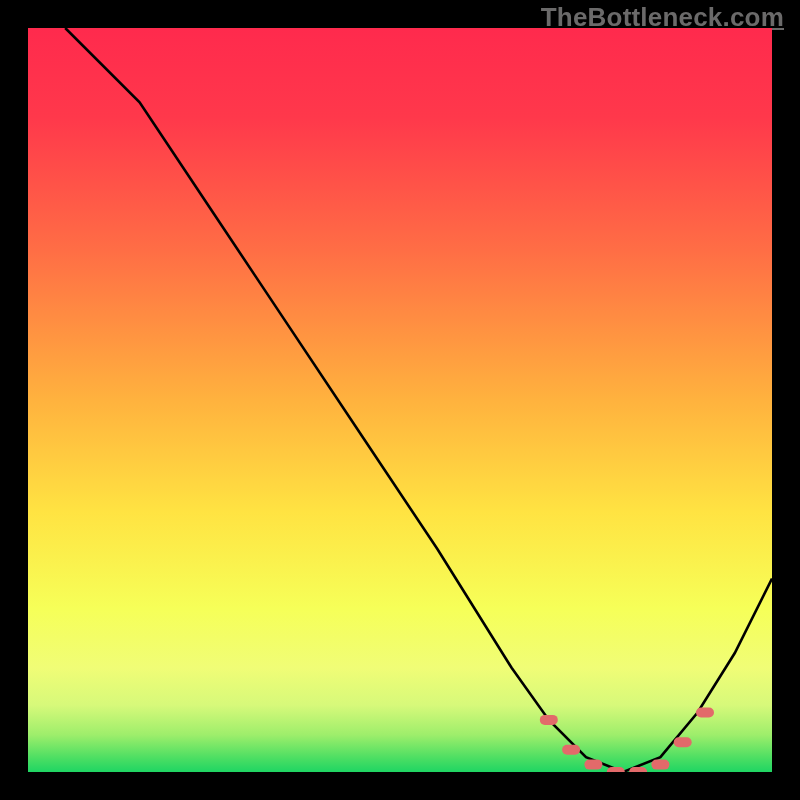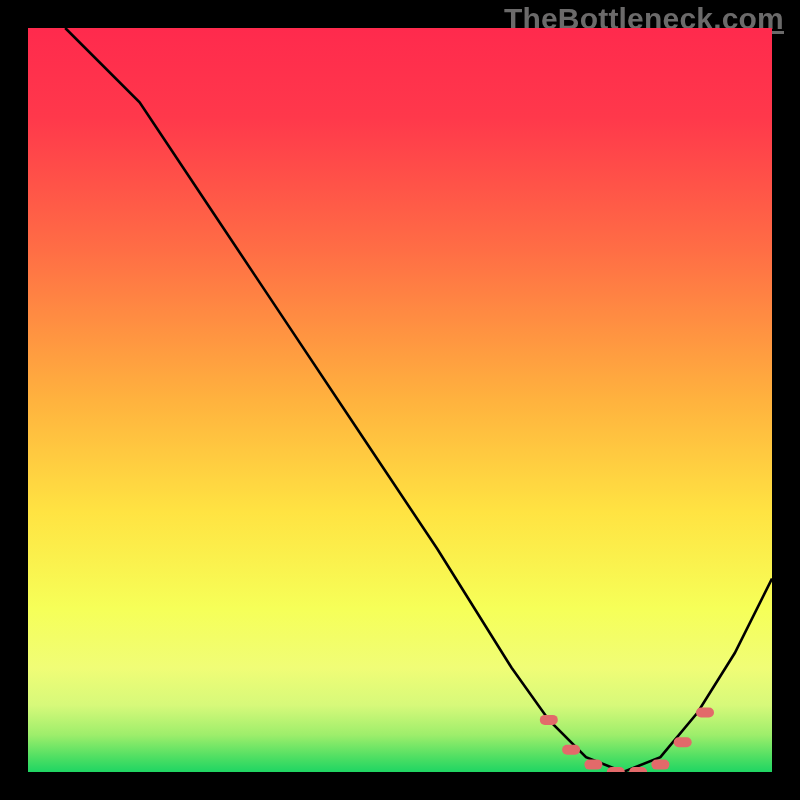--- a/index.html
+++ b/index.html
@@ -16,21 +16,21 @@
     top: 0;
     width: 800px;
     height: 800px;
     background: #000;
   }
   .attribution {
     position: absolute;
     top: 2px;
     right: 16px;
     font-family: Arial, sans-serif;
-    font-size: 30px;
+    font-size: 26px;
     font-weight: 600;
     color: #6b6a6a;
     letter-spacing: 0.2px;
     text-decoration: underline;
   }
   .plot {
     position: absolute;
     left: 28px;
     top: 28px;
     width: 744px;

